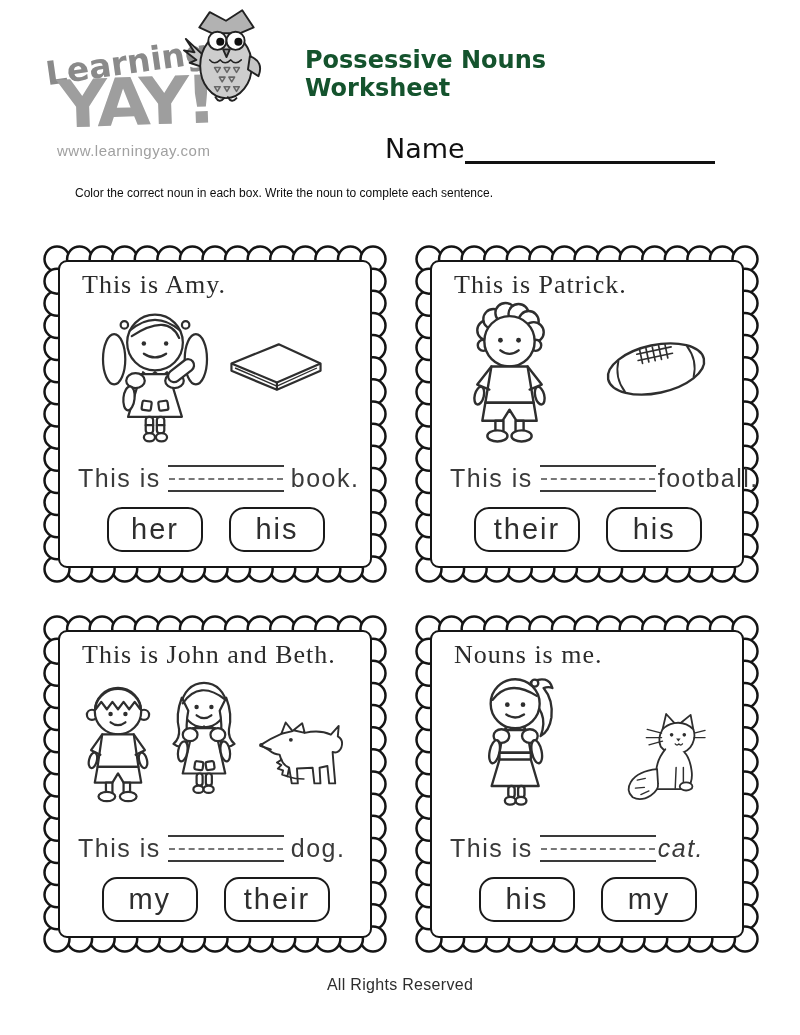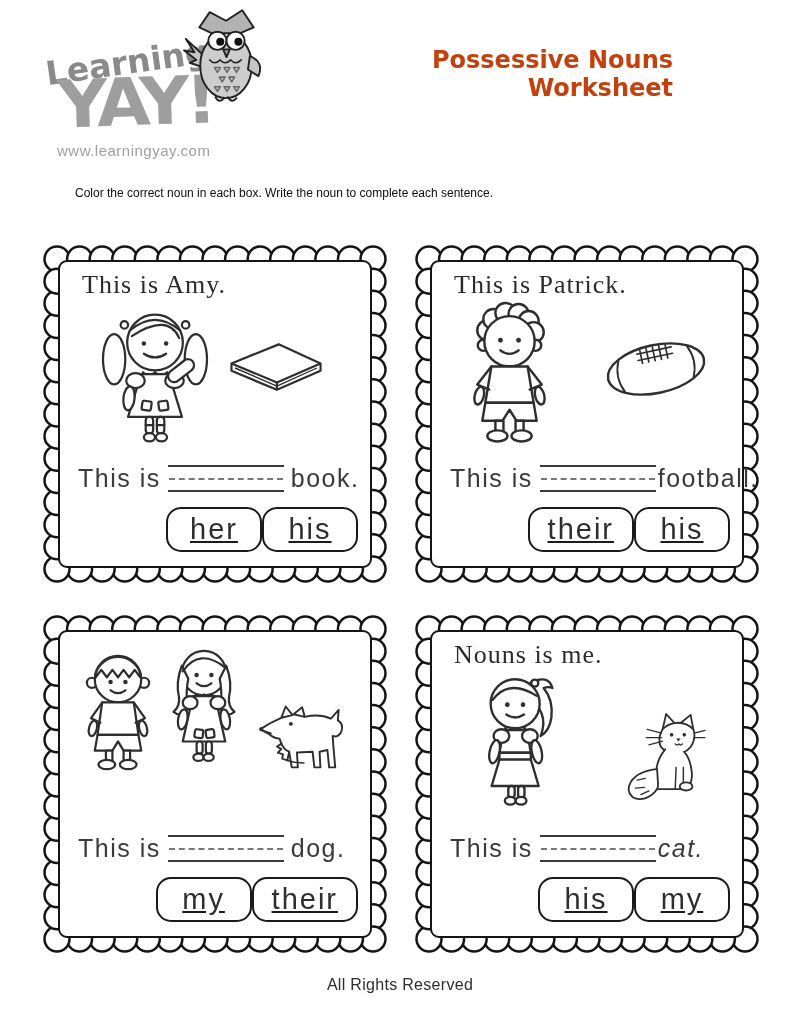--- a/index.html
+++ b/index.html
@@ -10,22 +10,22 @@
   
   .header { position:relative; height:182px; }
   .logo { position:absolute; left:45px; top:8px; width:220px; height:160px; }
   .logo-word1 { position:absolute; left:0; top:34px; font-family:"DejaVu Sans",sans-serif;
                 font-weight:bold; font-size:33px; color:#8a8a8a; transform:rotate(-8deg); letter-spacing:0; }
   .logo-word2 { position:absolute; left:16px; top:56px; font-family:"DejaVu Sans",sans-serif;
                 font-weight:bold; font-size:66px; color:#9e9e9e; letter-spacing:-4px;
                 transform:rotate(-2deg) scaleX(1.05); }
   .logo-url  { position:absolute; left:12px; top:134px; font-size:15px; color:#a0a0a0; letter-spacing:.5px; }
   .owl { position:absolute; left:138px; top:-4px; }
-  .page-title { position:absolute; left:305px; top:46px; width:368px; text-align:right;
-                font-family:"DejaVu Sans",sans-serif; font-weight:bold; font-size:24px; color:#c2410c; }
+  .page-title { position:absolute; left:305px; top:46px; width:368px; text-align:left;
+                font-family:"DejaVu Sans",sans-serif; font-weight:bold; font-size:24px; color:#14532d; }
   .name-row { position:absolute; left:385px; top:133px; font-family:"DejaVu Sans",sans-serif;
               font-size:27px; color:#111; white-space:nowrap; }
   .name-line { display:inline-block; width:250px; border-bottom:3px solid #111; height:30px;
                vertical-align:bottom; }
 
   
   .instructions { margin:4px 0 0 75px; width:660px; font-size:12px; line-height:1.25; color:#0d0d0d; }
 
   
   .grid { position:absolute; left:42px; top:244px; display:grid;
@@ -40,21 +40,21 @@
   .figures { flex:1; display:flex; justify-content:space-between; align-items:center;
              padding:0 14px 0 16px; }
   .figures .person-group { display:flex; align-items:flex-end; gap:2px; align-self:flex-start; }
   .figures .char { align-self:flex-start; }
   .sentence { display:flex; align-items:center; gap:7px; font-size:25px; color:#3a3a3a;
               letter-spacing:1.5px; margin:0 0 2px 4px; white-space:nowrap; }
   .blank { width:116px; height:27px; position:relative; border-top:2.2px solid #3a3a3a;
            border-bottom:2.2px solid #3a3a3a; flex:0 0 auto; }
   .blank::after { content:""; position:absolute; left:1px; right:1px; top:50%; margin-top:-1px;
                   border-top:2px dashed #777; }
-  .options { display:flex; justify-content:flex-end; margin:12px 0 6px 0;text-decoration:underline; }
+  .options { display:flex; justify-content:center; gap:26px; margin:12px 0 6px 0; }
   .option-btn { border:2.4px solid #1a1a1a; border-radius:15px; background:#fff;
                 font-family:"Liberation Sans",sans-serif; font-size:29px; color:#2e2e2e;
                 letter-spacing:2px; padding:4px 18px; min-width:96px; text-align:center; cursor:pointer; }
 
   
   .footer { position:absolute; left:0; right:0; top:975px; text-align:center; font-size:16px;
             color:#2e2e2e; line-height:1.3; letter-spacing:.3px; }
 
   .art { display:block; }
 </style>
@@ -83,20 +83,23 @@
           <g fill="none" stroke="#666" stroke-width="1.6">
             <path d="M33,66 l6,0 l-3,5 z M43,66 l6,0 l-3,5 z M53,66 l6,0 l-3,5 z"></path>
             <path d="M38,76 l6,0 l-3,5 z M48,76 l6,0 l-3,5 z"></path>
             <path d="M33,86 l6,0 l-3,5 z M43,86 l6,0 l-3,5 z M53,86 l6,0 l-3,5 z"></path>
           </g>
           <path d="M34,97 q4,7 9,1 M47,97 q4,7 9,1" fill="none"></path>
         </g>
       </svg>
     </div>
     <div class="page-title">Possessive Nouns Worksheet</div>
+    <div class="name-row">
+      <span>Name</span><span class="name-line"></span>
+    </div>
   </div>
 
   <div class="instructions">Color the correct noun in each box. Write the noun to complete each sentence.</div>
 
   <div class="grid">
 
     <div class="card">
       <svg class="scallops" width="346" height="340">
           <circle cx="15" cy="15" r="12.5" fill="#fff" stroke="#151515" stroke-width="2.5"></circle>
           <circle cx="37.57142857142857" cy="15" r="12.5" fill="#fff" stroke="#151515" stroke-width="2.5"></circle>
@@ -377,20 +380,21 @@
           <circle cx="15" cy="192.14285714285714" r="12.5" fill="#fff" stroke="#151515" stroke-width="2.5"></circle>
           <circle cx="15" cy="170" r="12.5" fill="#fff" stroke="#151515" stroke-width="2.5"></circle>
           <circle cx="15" cy="147.85714285714286" r="12.5" fill="#fff" stroke="#151515" stroke-width="2.5"></circle>
           <circle cx="15" cy="125.7142857142857" r="12.5" fill="#fff" stroke="#151515" stroke-width="2.5"></circle>
           <circle cx="15" cy="103.57142857142856" r="12.5" fill="#fff" stroke="#151515" stroke-width="2.5"></circle>
           <circle cx="15" cy="81.42857142857144" r="12.5" fill="#fff" stroke="#151515" stroke-width="2.5"></circle>
           <circle cx="15" cy="59.28571428571428" r="12.5" fill="#fff" stroke="#151515" stroke-width="2.5"></circle>
           <circle cx="15" cy="37.14285714285711" r="12.5" fill="#fff" stroke="#151515" stroke-width="2.5"></circle>
         </svg>
       <div class="card-inner">
+        <div class="card-heading">This is John and Beth.</div>
         <div class="figures" style="padding:0 8px 0 2px;">
           <div class="person-group">
             <svg class="art" width="84" height="130" viewBox="0 0 90 140">
               <g fill="#fff" stroke="#2e2e2e" stroke-width="2.4" stroke-linecap="round" stroke-linejoin="round">
                 <circle cx="17" cy="44" r="5.5"></circle>
                   <circle cx="73" cy="44" r="5.5"></circle>
                 <circle cx="45" cy="40" r="25"></circle>
                 <path d="M21,34 A25,25 0 0 1 69,34 L69,38 L63,30 L57,38 L51,30 L45,38 L39,30 L33,38 L27,30 L21,38 Z"></path>
                 <circle cx="37" cy="43" r="2.4" fill="#2e2e2e" stroke="none"></circle>
                   <circle cx="53" cy="43" r="2.4" fill="#2e2e2e" stroke="none"></circle>

